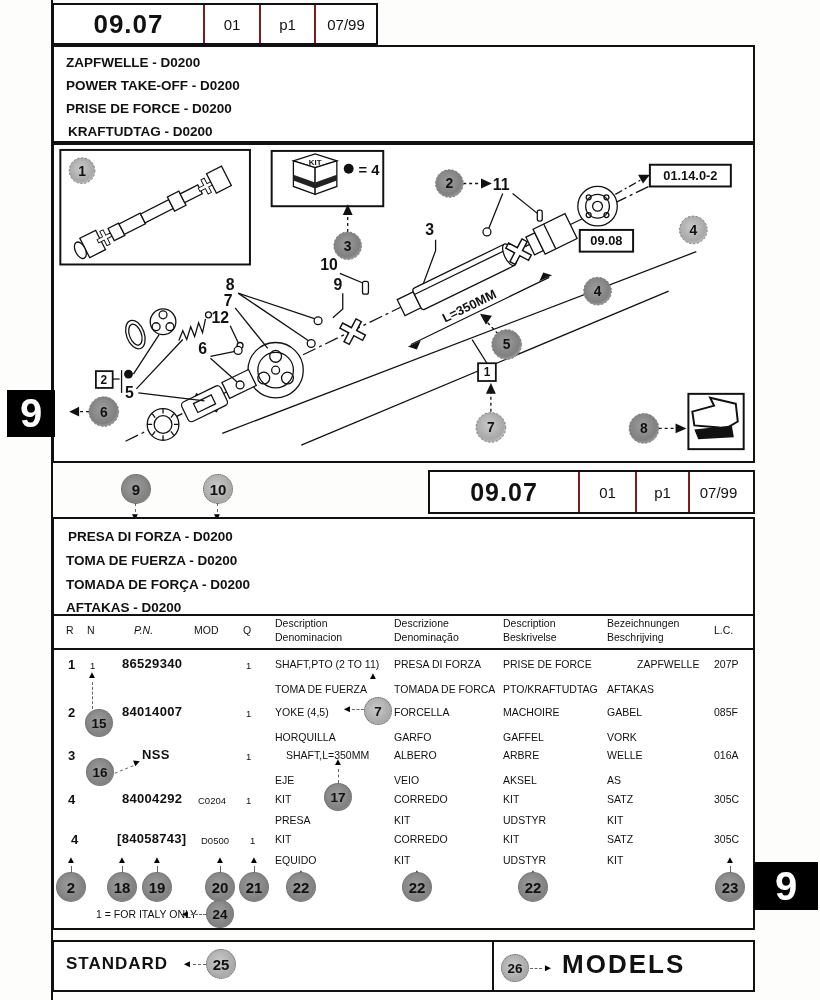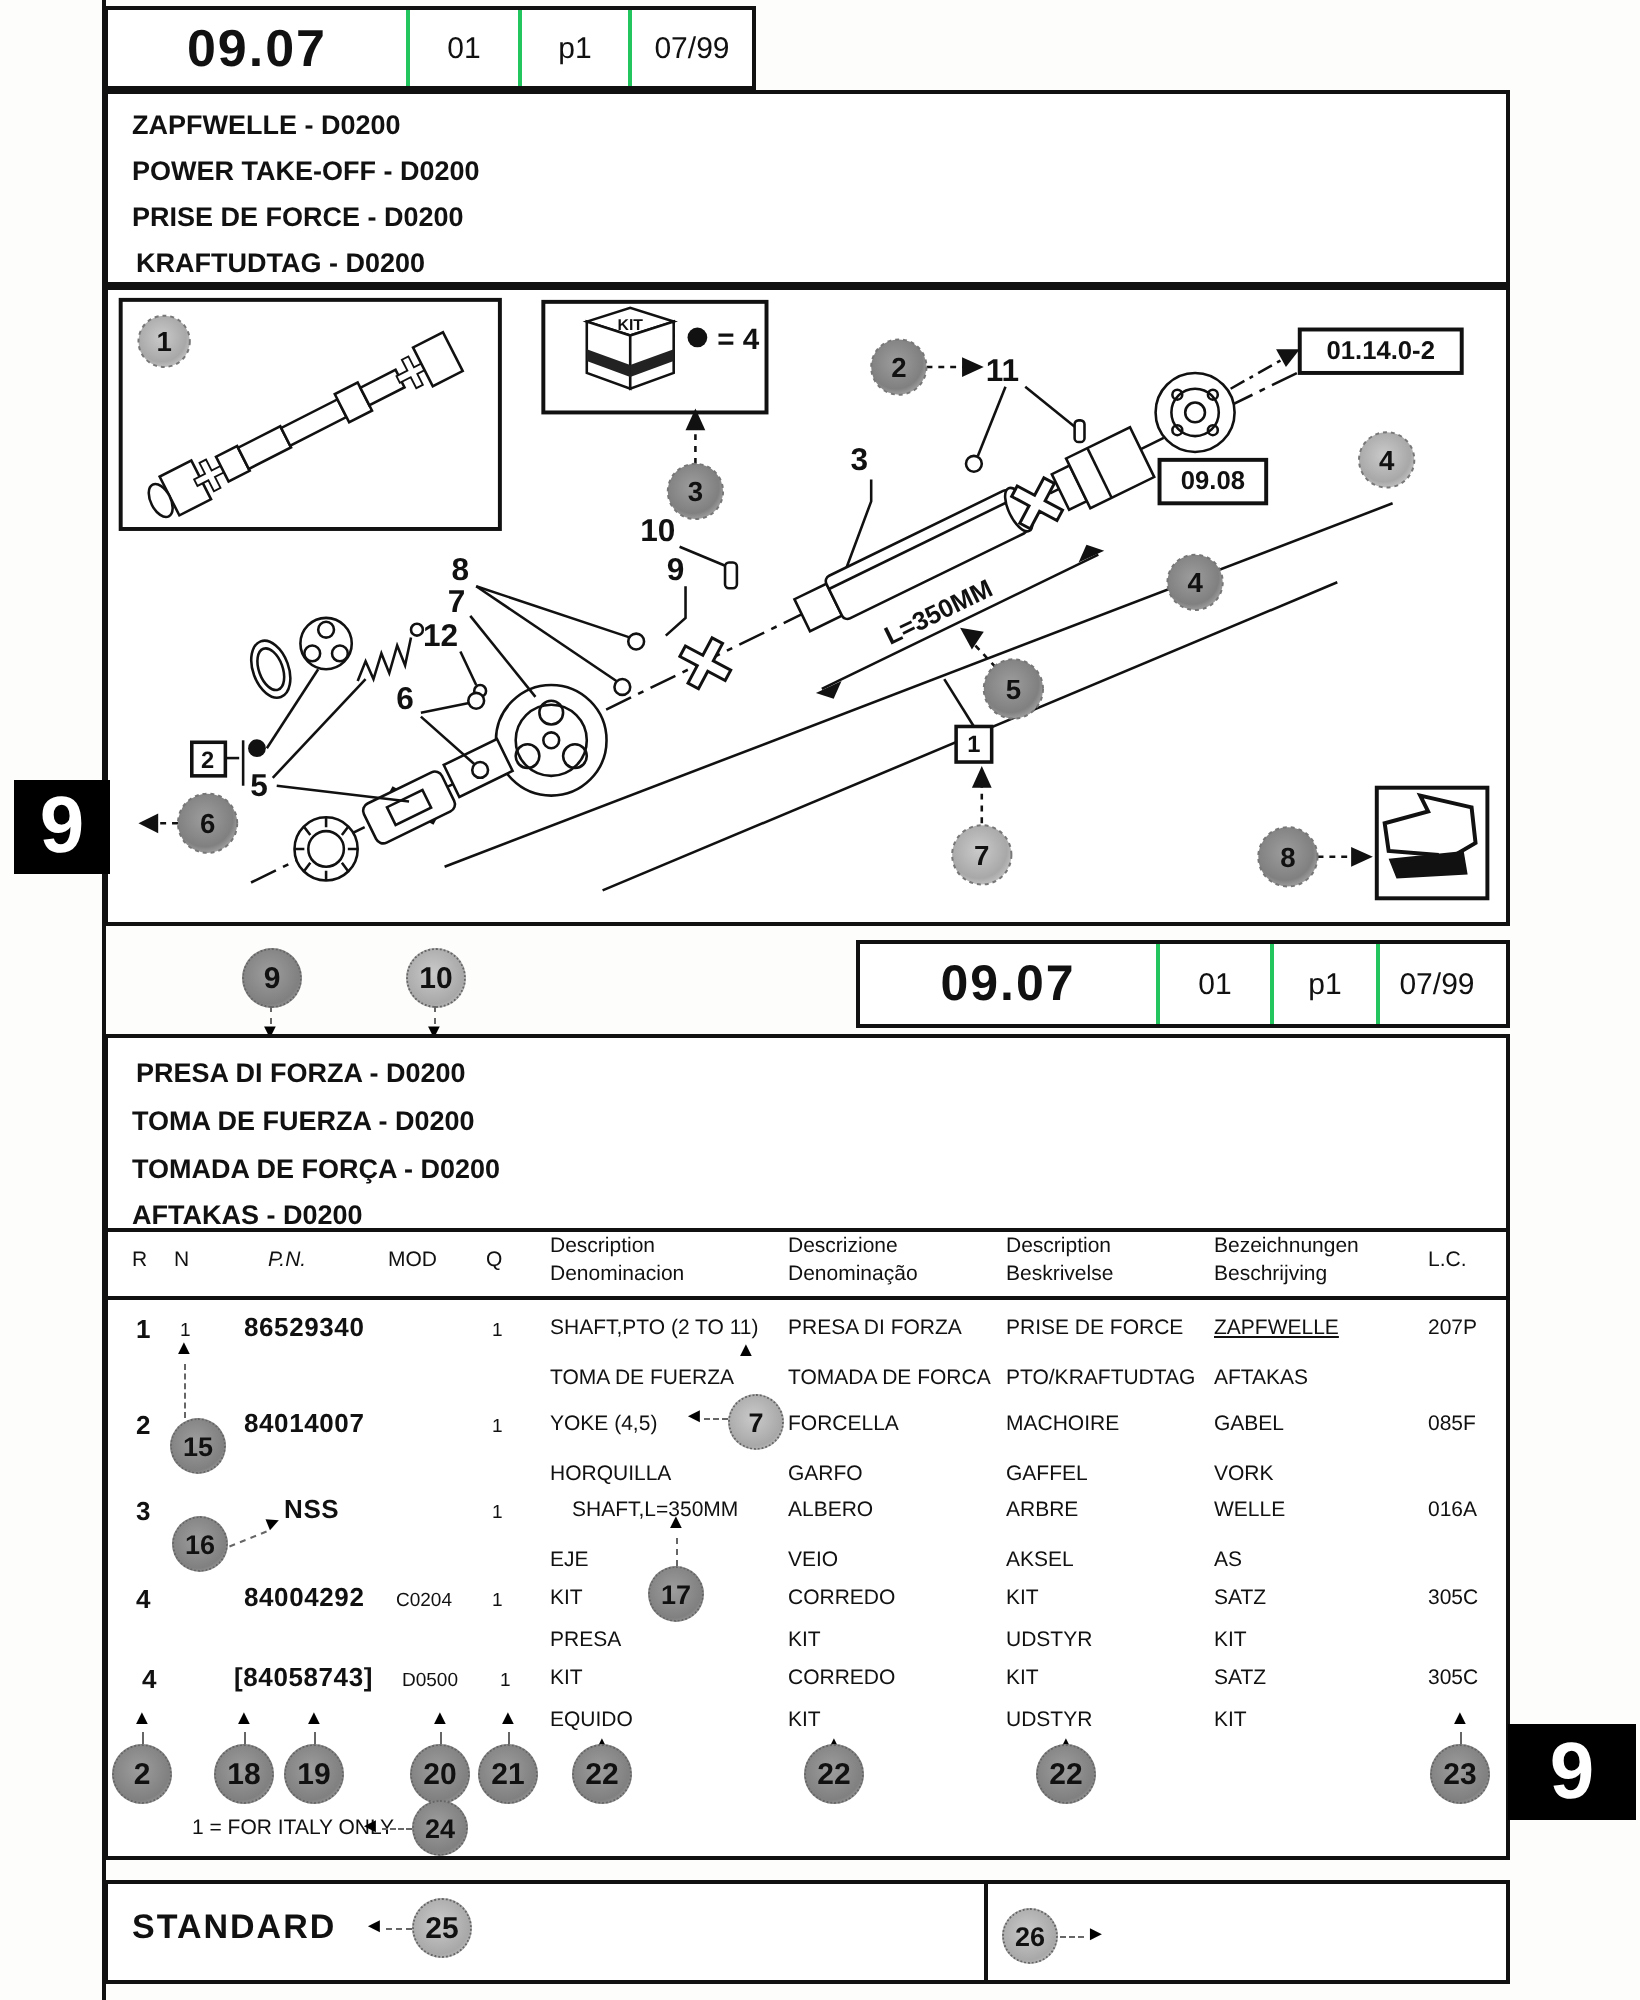--- a/index.html
+++ b/index.html
@@ -1,20 +1,20 @@
 <!DOCTYPE html>
 <html><head>
 <meta charset="utf-8">
 <style>
   html,body{margin:0;padding:0;background:#e9e9e7;}
   .page{position:relative;width:820px;height:1000px;background:#fdfdfc;font-family:"Liberation Sans",sans-serif;color:#111;overflow:hidden;}
   .abs{position:absolute;}
   .box{position:absolute;border:2px solid #111;background:#fff;box-sizing:border-box;}
   .hd-tbl{position:absolute;display:flex;border:2px solid #111;background:#fff;box-sizing:border-box;}
-  .hd-cell{border-right:2px solid #22c55e;display:flex;align-items:center;justify-content:center;box-sizing:border-box;}
+  .hd-cell{border-right:2px solid #7f1d1d;display:flex;align-items:center;justify-content:center;box-sizing:border-box;}
   .hd-cell:last-child{border-right:none;}
   .sec{font-size:26px;font-weight:bold;letter-spacing:1px;}
   .hv{font-size:15px;}
   .lang{position:absolute;font-weight:bold;font-size:13.5px;white-space:nowrap;}
   .co{position:absolute;border-radius:50%;display:flex;align-items:center;justify-content:center;font-weight:bold;border:1px dotted #666;box-sizing:border-box;color:#111;}
   .co-l{background:radial-gradient(circle at 45% 42%,#cacaca,#a8a8a8 68%,#d6d6d6);}
   .co-d{background:radial-gradient(circle at 45% 42%,#9d9d9d,#808080 68%,#bcbcbc);}
   .co30{width:30px;height:30px;font-size:15px;}
   .co28{width:28px;height:28px;font-size:13.5px;}
   .arr{position:absolute;font-size:10px;line-height:1;color:#000;}
@@ -375,21 +375,21 @@
     <div class="t fs10" style="left:660px;top:105px;">L.C.</div>
 
     <div>
       <div class="t rnum" style="left:14px;top:138px;">1</div>
       <div class="t fs9" style="left:36px;top:141px;">1</div>
       <div class="t pn" style="left:68px;top:137px;">86529340</div>
       <div class="t fs9" style="left:192px;top:141px;">1</div>
       <div class="t fs10" style="left:221px;top:139px;">SHAFT,PTO (2 TO 11)</div>
       <div class="t fs10" style="left:340px;top:139px;">PRESA DI FORZA</div>
       <div class="t fs10" style="left:449px;top:139px;">PRISE DE FORCE</div>
-      <div class="t fs10" style="left:553px;top:139px;text-decoration:underline;">ZAPFWELLE</div>
+      <div class="t fs10" style="left:583px;top:139px;">ZAPFWELLE</div>
       <div class="t fs10" style="left:660px;top:139px;">207P</div>
       <div class="t fs10" style="left:221px;top:164px;">TOMA DE FUERZA</div>
       <div class="t fs10" style="left:340px;top:164px;">TOMADA DE FORCA</div>
       <div class="t fs10" style="left:449px;top:164px;">PTO/KRAFTUDTAG</div>
       <div class="t fs10" style="left:553px;top:164px;">AFTAKAS</div>
     </div>
 
     <div>
       <div class="t rnum" style="left:14px;top:186px;">2</div>
       <div class="t pn" style="left:68px;top:185px;">84014007</div>
@@ -531,14 +531,15 @@
     <span class="arr" style="left:128px;top:17px;">◄</span>
     <div class="stem-h" style="left:139px;top:22px;width:13px;"></div>
     <div class="co co-l co30" style="left:152px;top:7px;">
         <span>25</span>
       </div>
     <div class="co co-l co28" style="left:447px;top:12px;">
         <span>26</span>
       </div>
     <div class="stem-h" style="left:476px;top:26px;width:12px;"></div>
     <span class="arr" style="left:489px;top:21px;">►</span>
+    <div class="t b" style="left:508px;top:7px;font-size:26px;letter-spacing:2px;">MODELS</div>
   </div>
 </div>
 
 </body></html>

